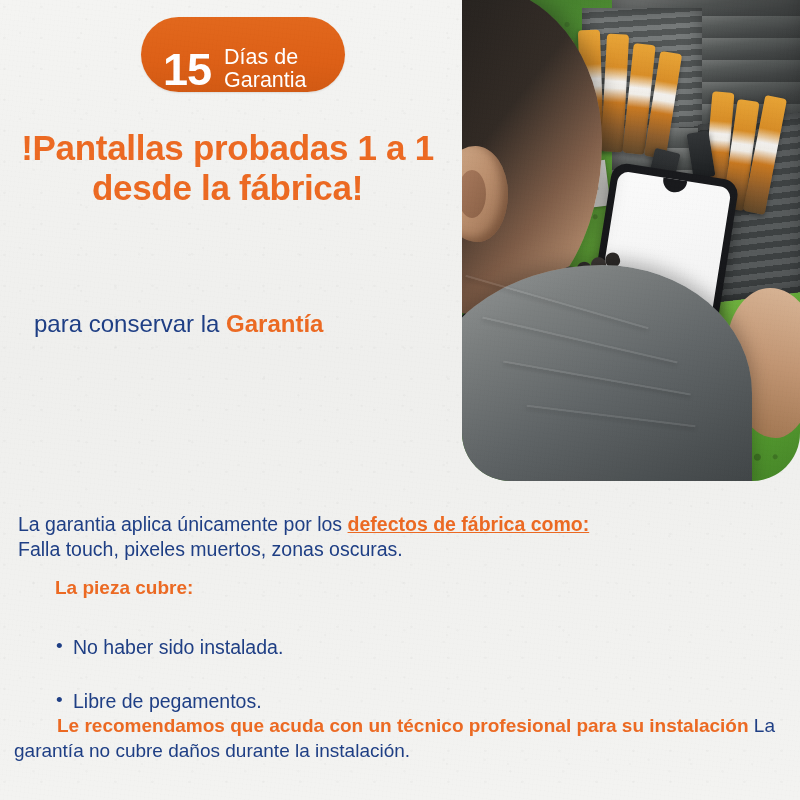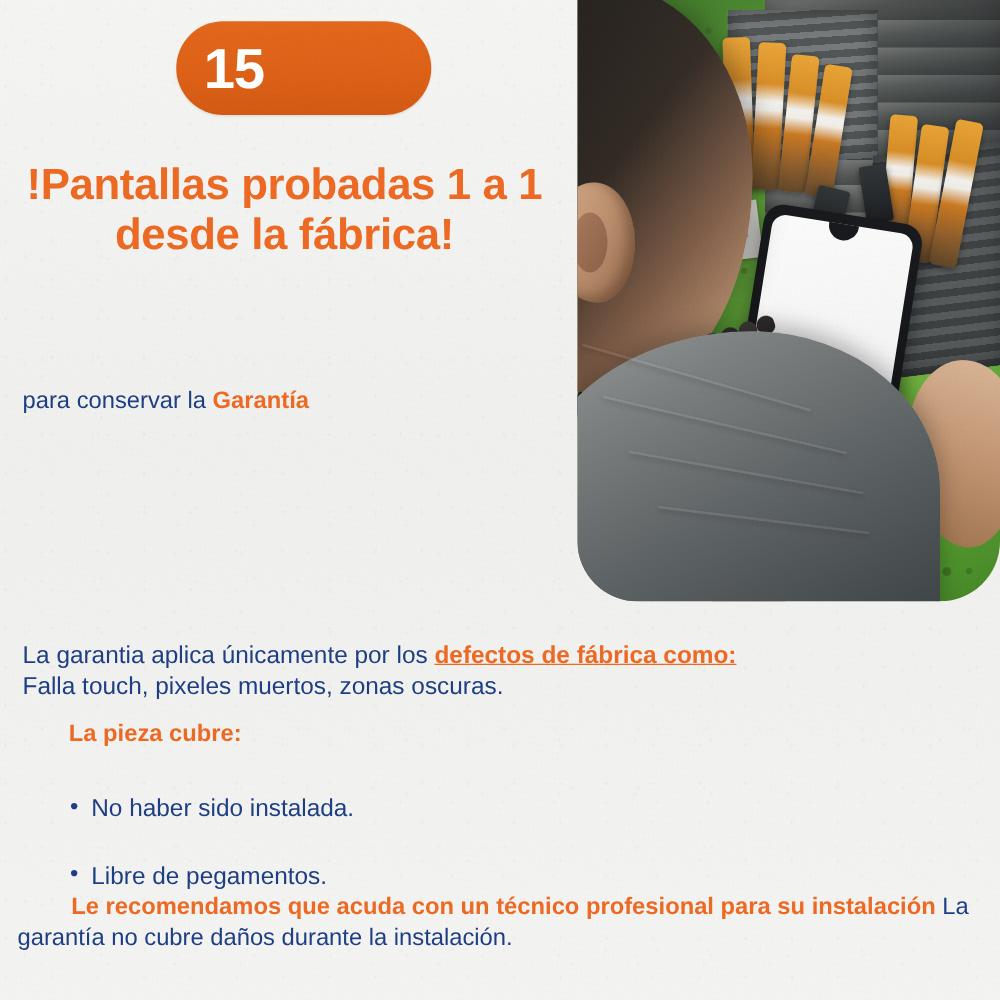--- a/index.html
+++ b/index.html
@@ -40,21 +40,21 @@
   #badge {
     position: absolute;
     left: 141px;
     top: 17px;
     width: 204px;
     height: 75px;
     border-radius: 38px;
     background: linear-gradient(180deg, #e2681d 0%, #dd6017 60%, #d25a14 100%);
     box-shadow: 0 1px 2px rgba(0,0,0,.10);
     display: flex;
-    align-items: center;
+    align-items: flex-end;
     padding-left: 22px;
     box-sizing: border-box;
   }
   #badge-number {
     color: #ffffff;
     font-size: 45px;
     font-weight: bold;
     line-height: 1;
     letter-spacing: -1px;
   }
@@ -300,22 +300,23 @@
   }
   #subhead .l1 {
     display: block;
     color: #ec6a23;
     font-size: 18.5px;
     font-weight: bold;
   }
   #subhead .l2 {
     display: block;
     color: #1f3f85;
-    font-size: 19px;
+    font-size: 24px;
     margin-top: 2px;
+    margin-left: 16px;
   }
   #subhead .l2 b { color: #ec6a23; }
 
   #warranty {
     left: 18px;
     top: 512px;
     width: 770px;
     color: #1f3f85;
     font-size: 19.5px;
     line-height: 1.3;
@@ -368,20 +369,24 @@
     color: #1f3f85;
   }
 </style>
 </head>
 <body>
 
 <div id="page">
 
   <div id="badge">
     <span id="badge-number">15</span>
+    <span id="badge-text">
+      <span>Días de</span><br>
+      <span>Garantia</span>
+    </span>
   </div>
 
   <div id="photo">
     <div class="scene">
       <div class="mat"></div>
       <div class="mat-noise"></div>
 
       <div class="trays"></div>
       <div class="trays3"></div>
       <div class="trays2"></div>

